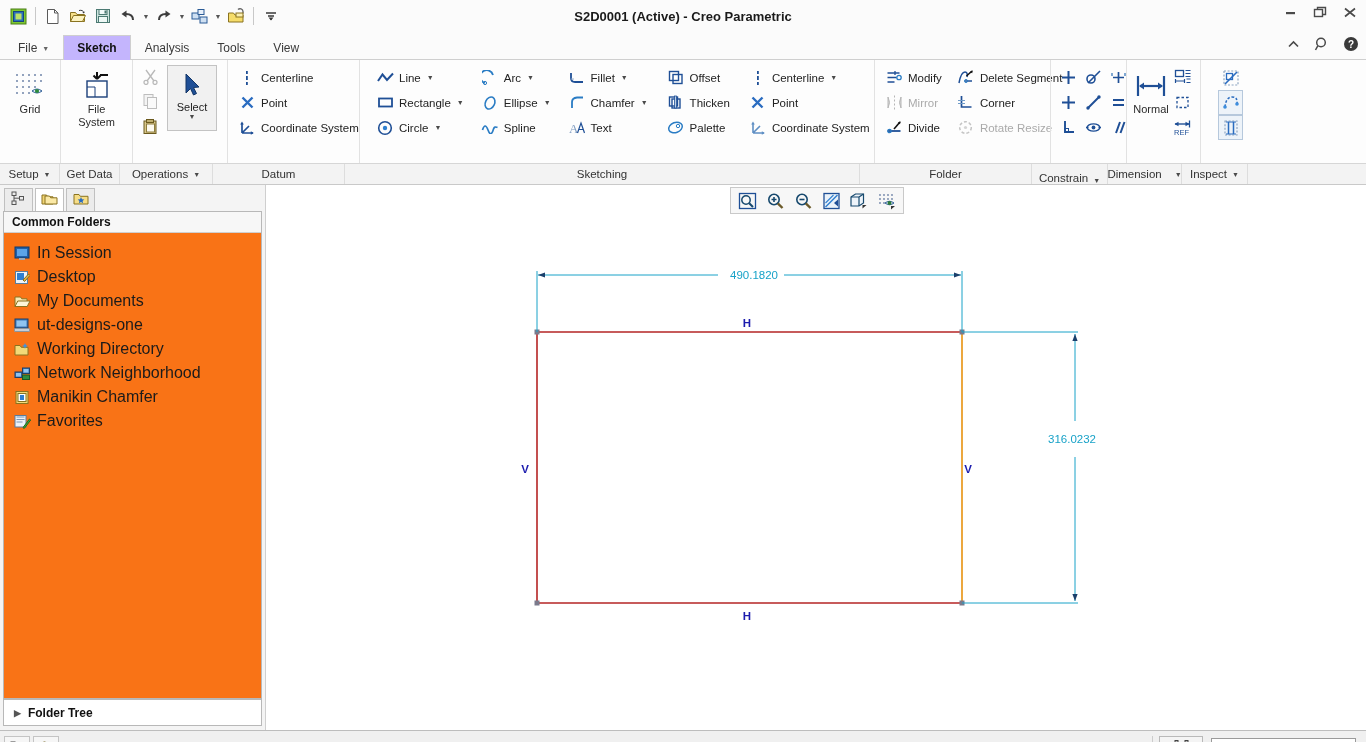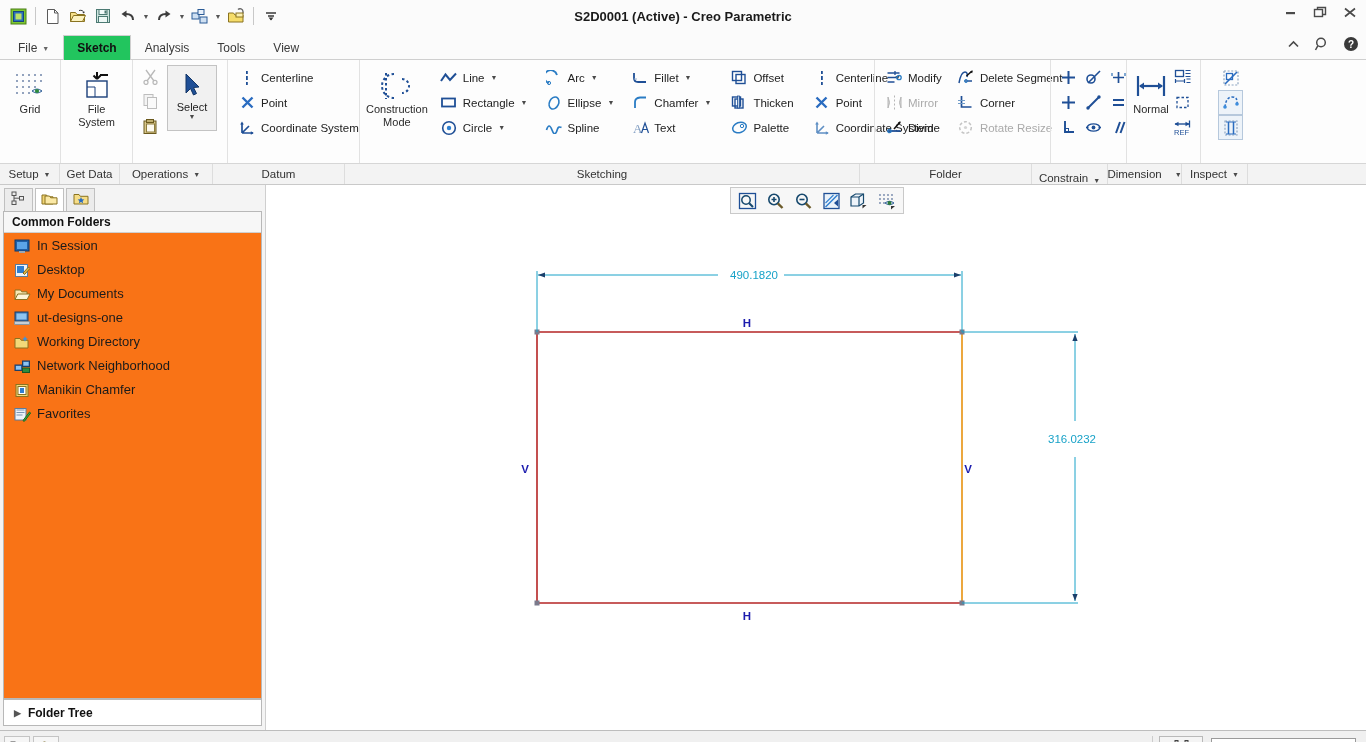--- a/index.html
+++ b/index.html
@@ -63,21 +63,21 @@
     font-size: 12px;
     color: #3a3a3a;
     border: 1px solid transparent;
     border-bottom: none;
     position: relative;
     top: 1px;
   }
   .tab.file { color: #3a3a3a; }
   .tab.file .tcaret { font-size: 7px; margin-left: 5px; color: #666; }
   .tab.active {
-    background: #22c55e;
+    background: #c4b5fd;
     border-color: #cfcfcf;
     font-weight: bold;
     color: #111;
   }
   #rbright { position: absolute; right: 6px; top: 3px; display: flex; gap: 11px; align-items: center; }
   .rb-ic { width: 18px; height: 18px; display: flex; align-items: center; justify-content: center; color: #444; }
 
   
   #ribbon {
     height: 104px;
@@ -177,23 +177,23 @@
     padding-left: 8px;
     font-weight: bold;
     font-size: 12px;
     color: #111;
     background: #f7f7f7;
     border-bottom: 1px solid #cfcfcf;
   }
   #navlist { flex: 1; padding-top: 5px; }
   .navitem {
     height: 24px;
-    display: flex; align-items: flex-start;
+    display: flex; align-items: flex-end;
     padding-left: 8px;
-    font-size: 13px;
+    font-size: 16px;
     color: #1b1b1b;
   }
   .navitem .ic { width: 20px; height: 17px; display: flex; align-items: center; justify-content: center; margin-right: 5px; }
   #foldertree {
     height: 27px;
     margin: 0 3px 4px 3px;
     background: #fff;
     border: 1px solid #b8b8b8;
     display: flex; align-items: center;
     padding-left: 10px;
@@ -524,33 +524,20 @@
             <path d="M3 1.5 l1.8 3 h-3.6z" fill="#1f4f96"></path>
             <path d="M14.8 13 l-3 1.8 v-3.6z" fill="#1f4f96"></path>
           </svg>
         </span>
         <span>Coordinate System</span>
       </div>
     </div>
   </div>
 
   <div class="rgroup" style="width:515px;">
-    <div class="big-btn" style="width:76px;">
-      <span class="glyph">
-        <svg width="40" height="32" viewBox="0 0 40 32">
-          <g stroke="#1f4f96" stroke-width="2" fill="none" stroke-dasharray="2.5,2.5">
-            <path d="M9 3 v26"></path>
-            <path d="M17 4 a12 12 0 1 0 0 24"></path>
-            <path d="M25 9 a7 7 0 1 1 0 14"></path>
-          </g>
-        </svg>
-      </span>
-      <span>Construction</span>
-      <span>Mode</span>
-    </div>
 
     <div class="small-col" style="margin-left:6px;">
       <div class="small-btn">
         <span class="glyph">
           <svg width="17" height="13" viewBox="0 0 17 13">
               <path d="M1 10 L5.5 3.5 L10 9 L16 2.5" stroke="#1f4f96" stroke-width="2" fill="none"></path>
             </svg>
         </span>
         <span>Line</span>
         <span class="caret">▼</span>

